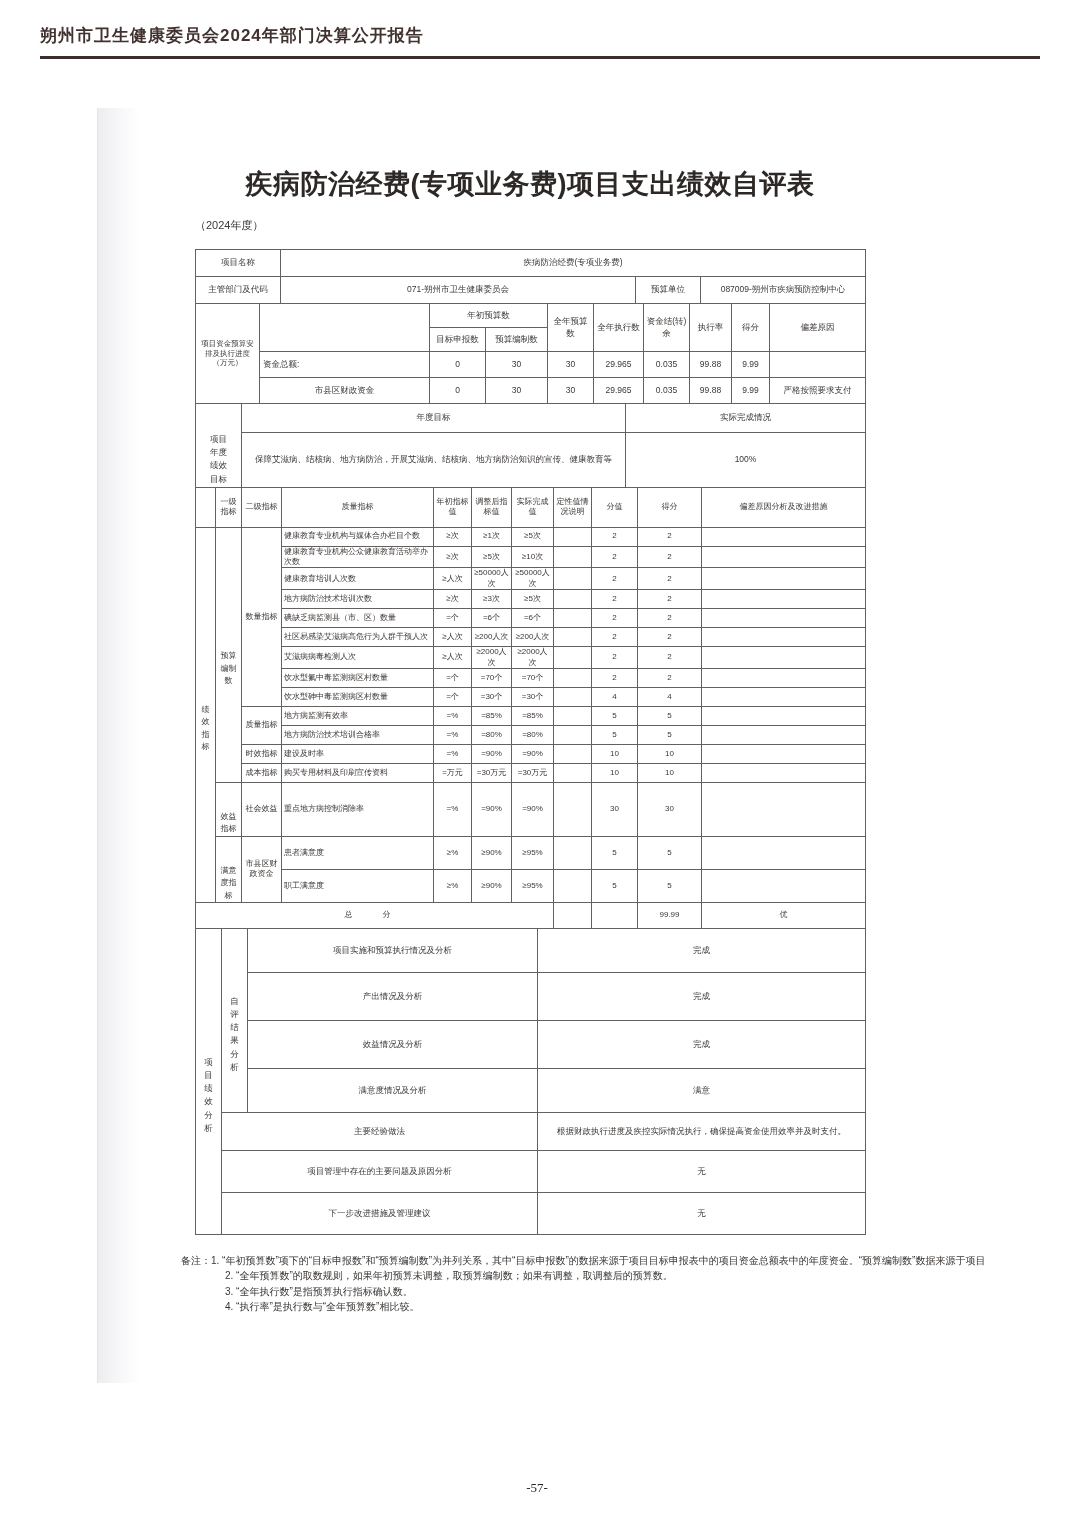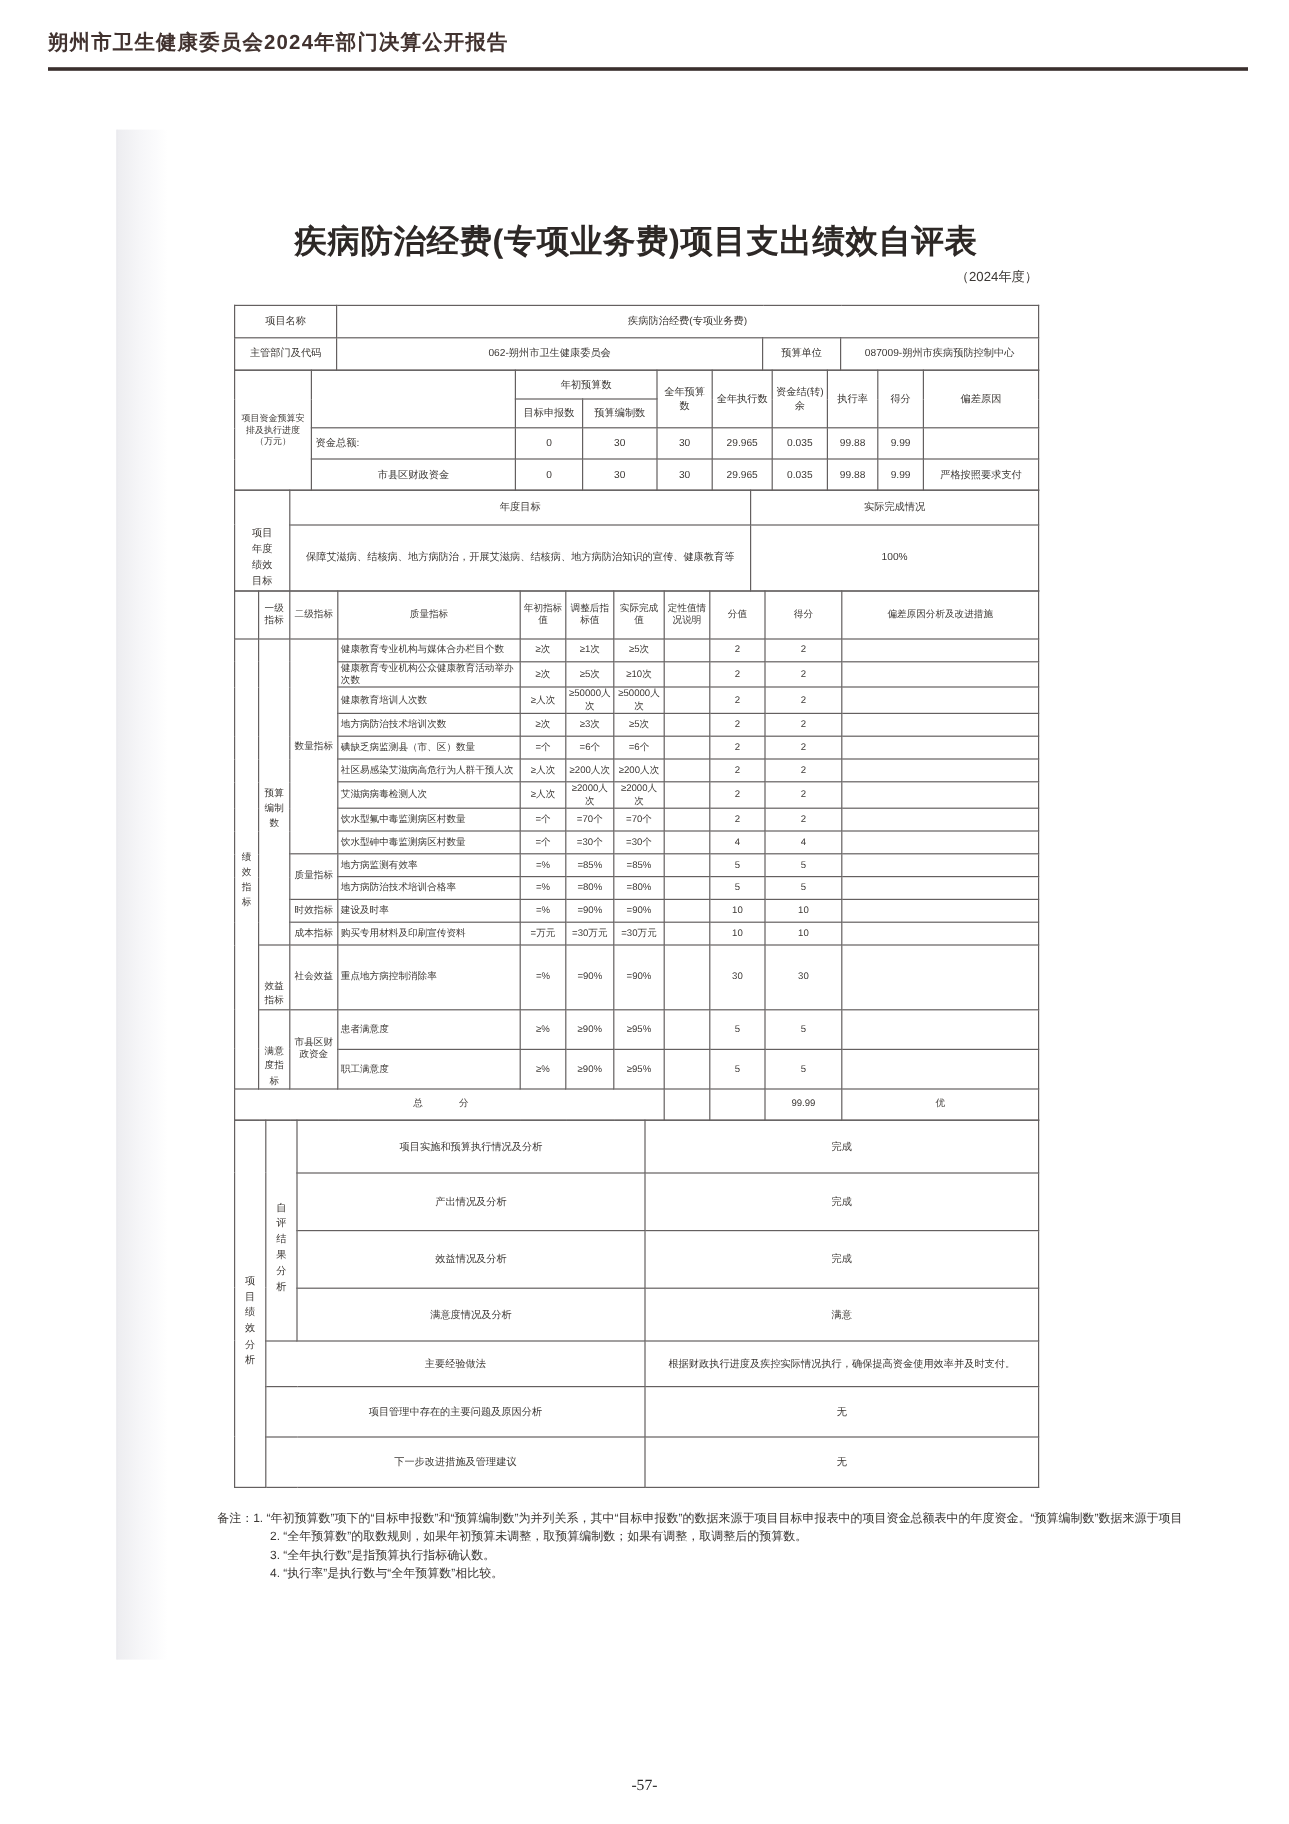--- a/index.html
+++ b/index.html
@@ -15,26 +15,26 @@
     border-left:1px solid #e3e3e8;
   }
   .report-header{
     position:absolute;left:40px;top:24px;width:1000px;
     font-size:17px;font-weight:bold;letter-spacing:1px;color:#41322f;
   }
   .header-rule{
     position:absolute;left:40px;top:56px;width:1000px;height:3px;
     background:#3a2f2d;
   }
-  .sheet{position:absolute;left:195px;top:183px;width:670px;}
+  .sheet{position:absolute;left:195px;top:166px;width:670px;}
   .doc-title{
     text-align:center;font-size:27px;font-weight:bold;letter-spacing:0.5px;
     color:#2d2826;
   }
-  .doc-subtitle{text-align:right;font-size:11px;margin-top:4px;color:#3c3835;}
+  .doc-subtitle{text-align:left;font-size:11px;margin-top:16px;color:#3c3835;}
   table{
     border-collapse:collapse;table-layout:fixed;width:670px;margin-top:-1px;
   }
   table.first{margin-top:16px;border-radius:24px;}
   td{
     border:1px solid #646060;vertical-align:middle;text-align:center;
     font-size:8.5px;line-height:1.3;padding:1px 2px;color:#3c3835;
     overflow:hidden;word-break:break-all;
   }
   .ind td{font-size:8px;padding:0 2px;}
@@ -76,21 +76,21 @@
         <col style="width:65px">
         <col style="width:165px">
       </colgroup>
     <tbody>
         <tr style="height:27px">
       <td>项目名称</td>
       <td colspan="3">疾病防治经费(专项业务费)</td>
     </tr>
     <tr style="height:27px">
       <td>主管部门及代码</td>
-      <td>062-朔州市卫生健康委员会</td>
+      <td>071-朔州市卫生健康委员会</td>
       <td>预算单位</td>
       <td>087009-朔州市疾病预防控制中心</td>
     </tr>
   </tbody>
     </table>
 
   <table>
     <colgroup>
         <col style="width:64px">
         <col style="width:170px">

